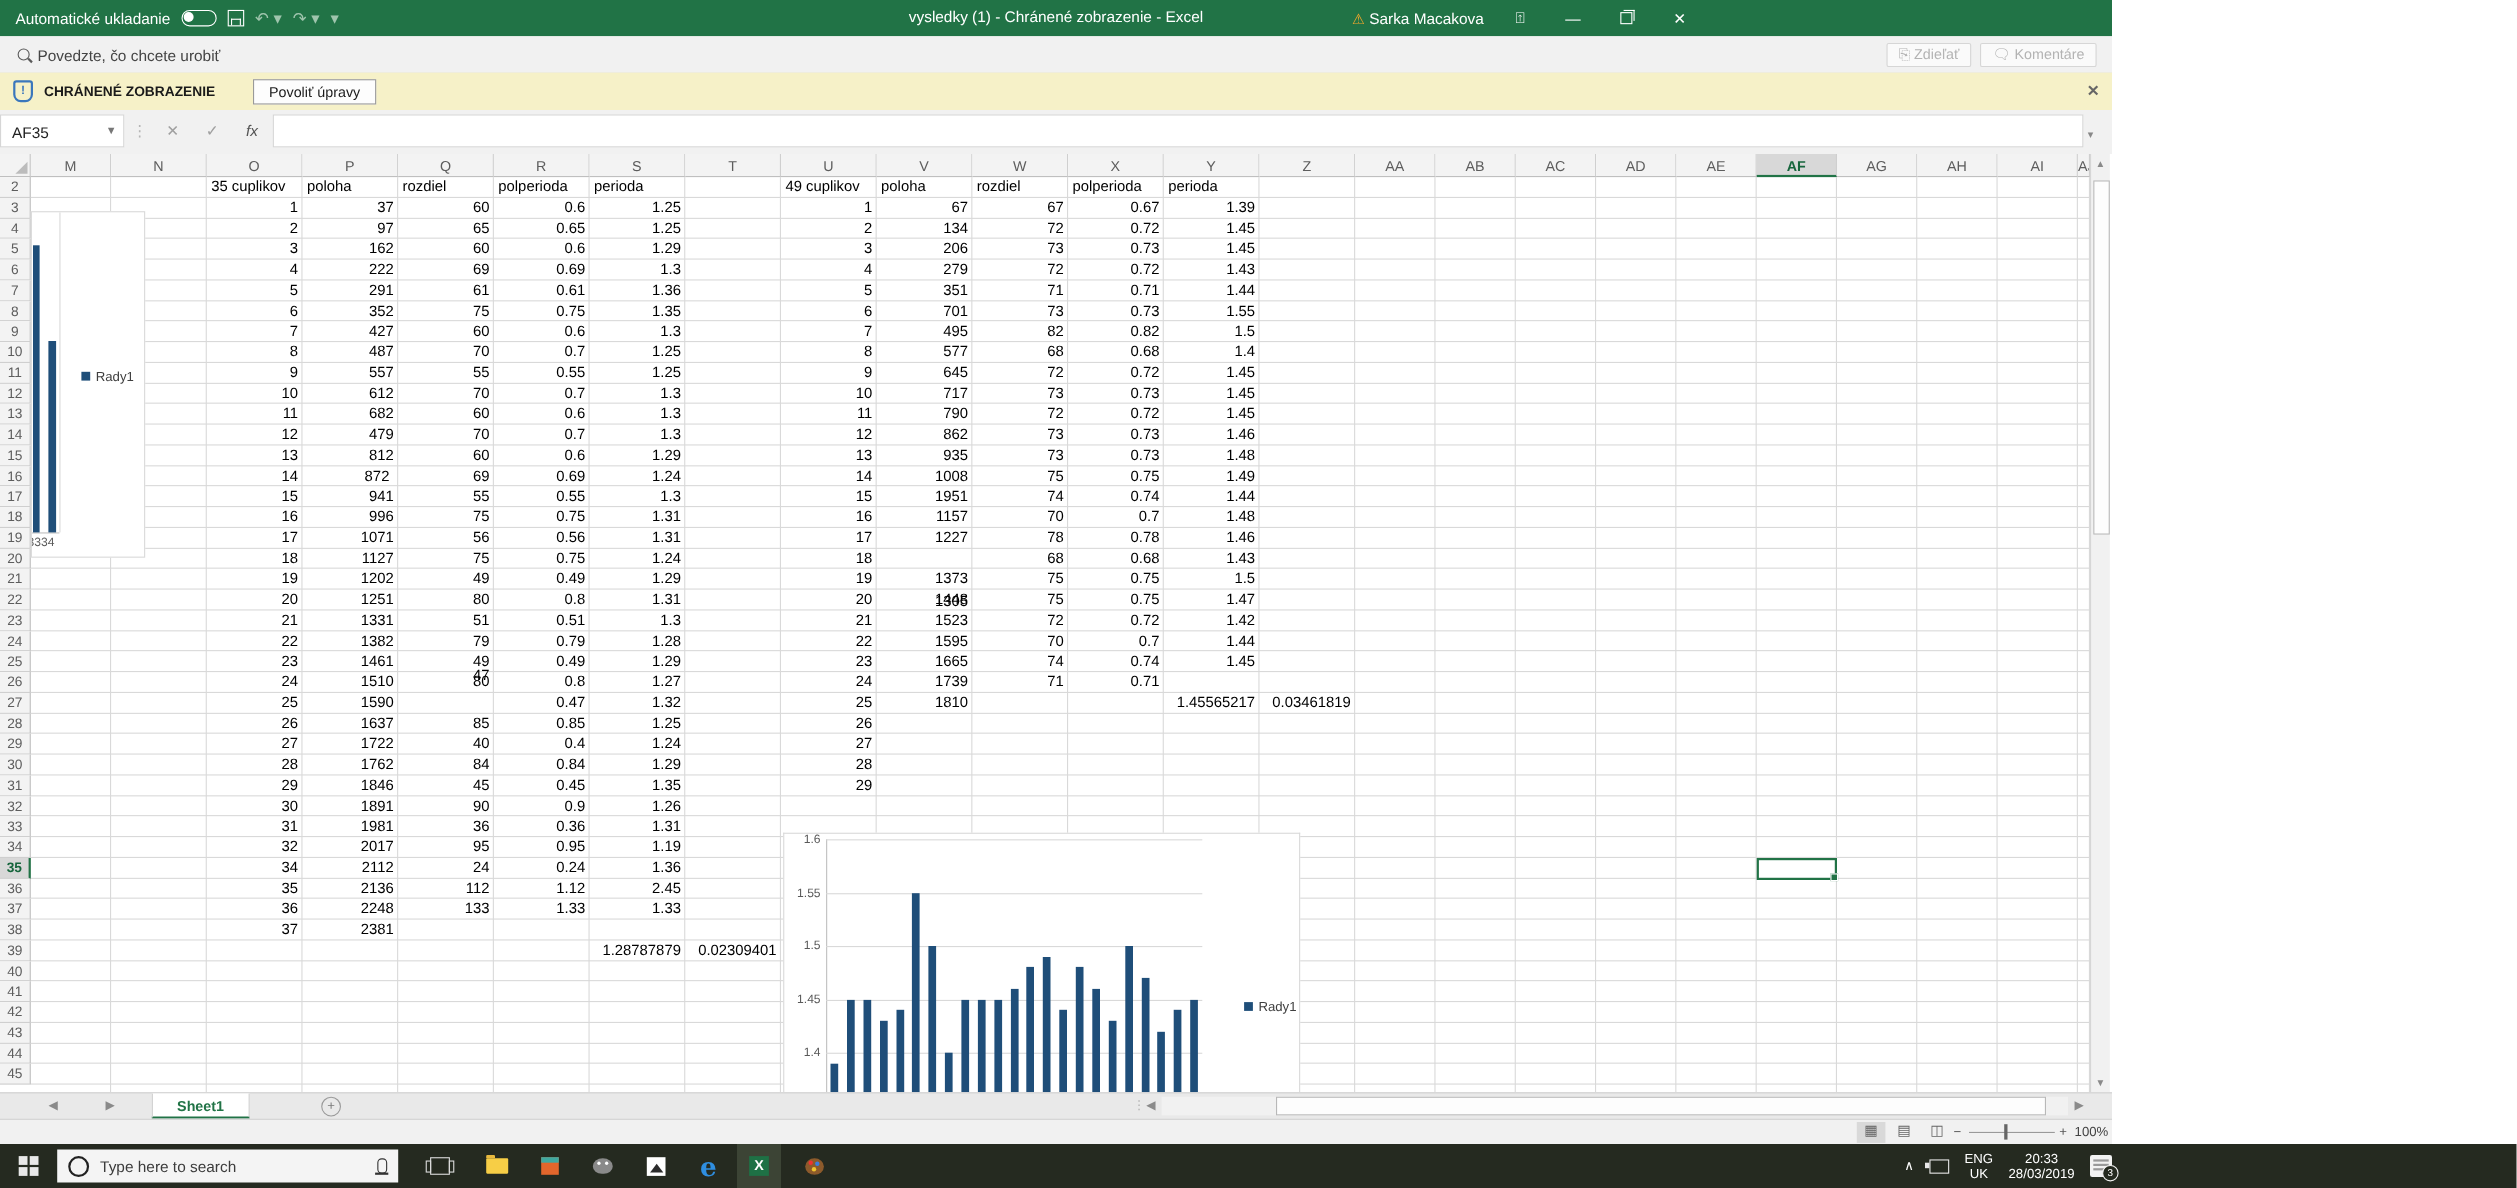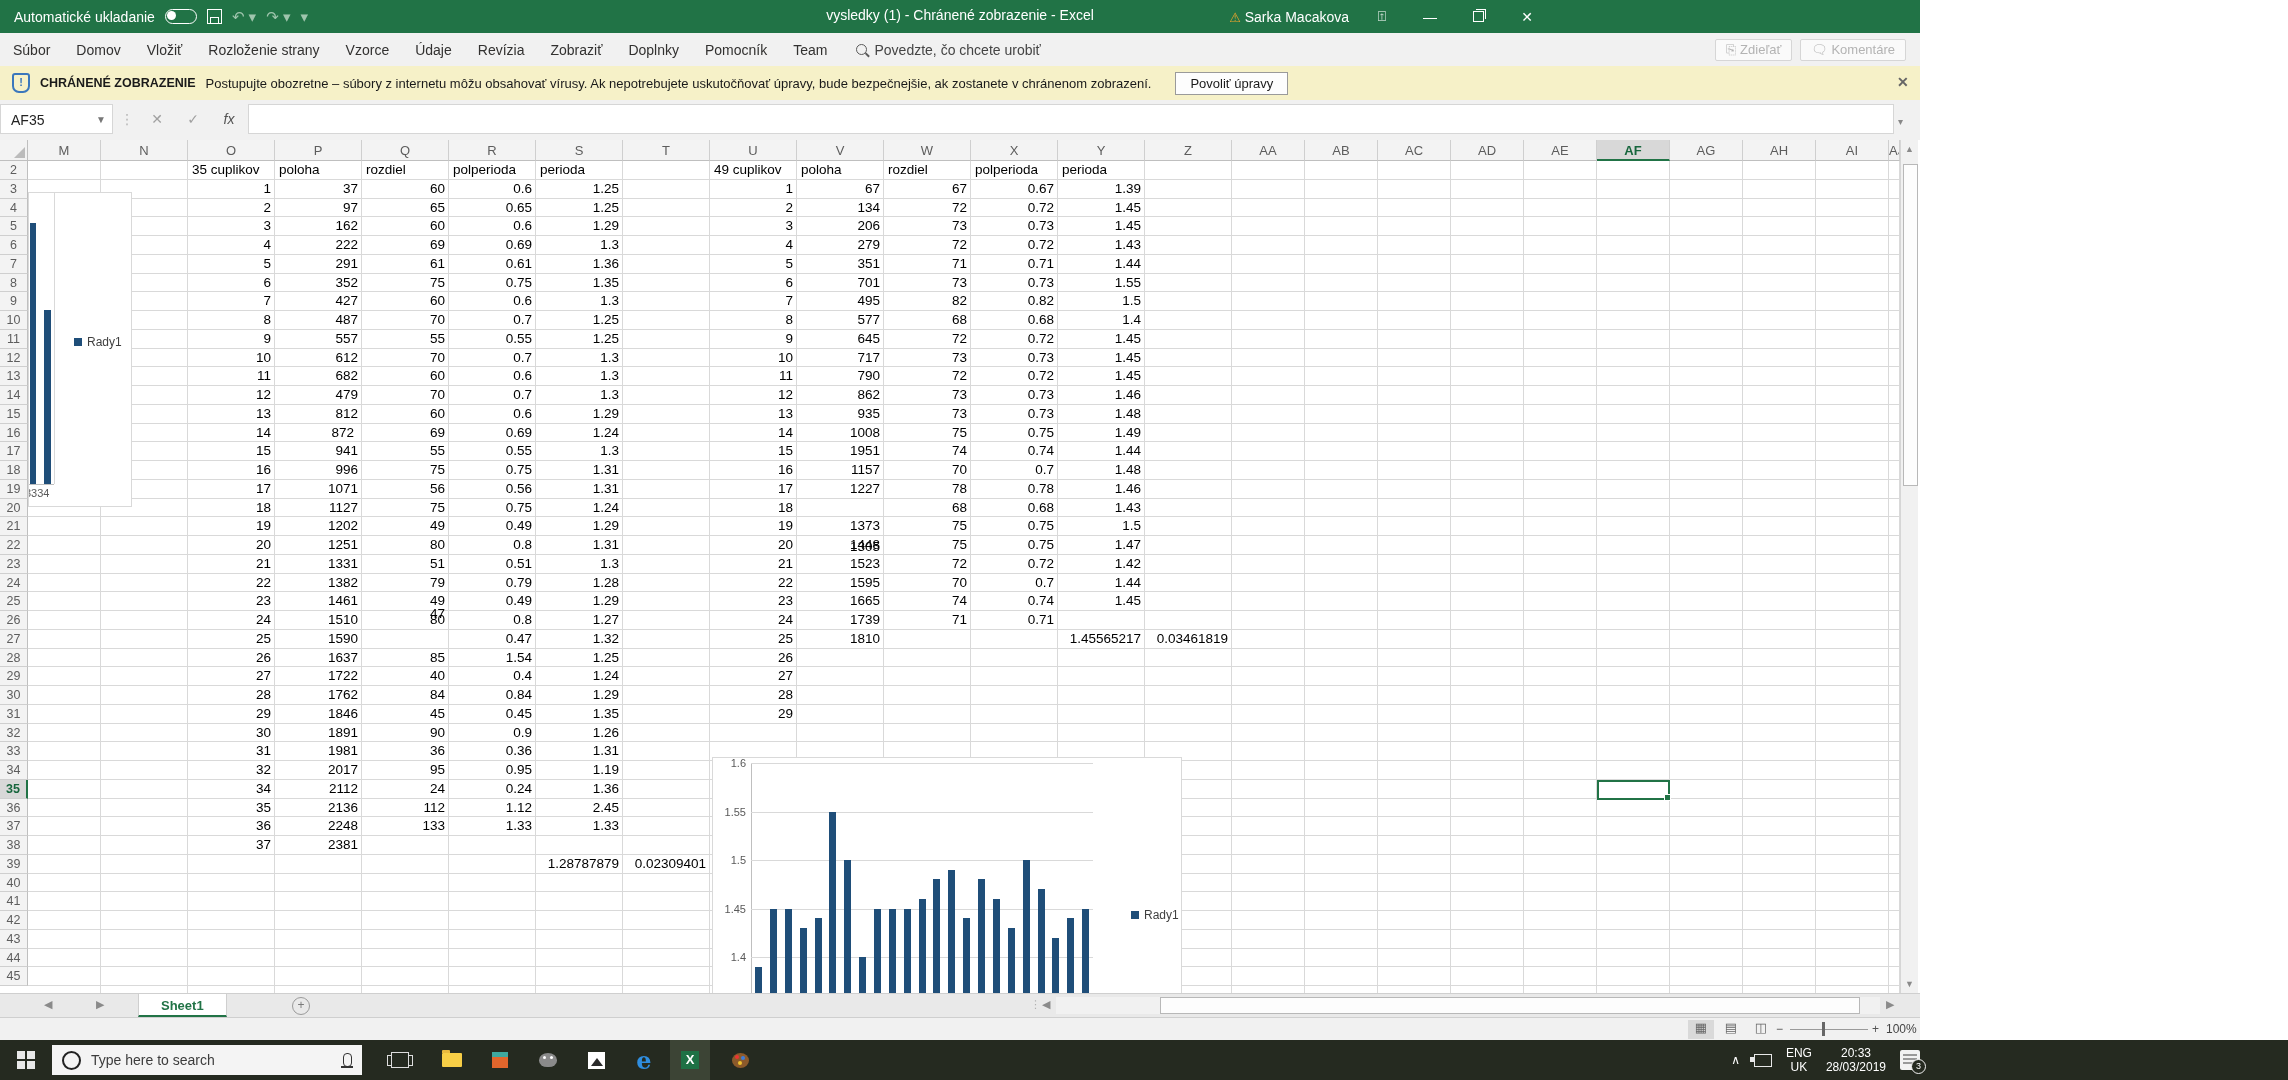--- a/index.html
+++ b/index.html
@@ -136,47 +136,33 @@
       <span class="winbtn">⍐</span>
       <span class="winbtn">—</span>
       <span class="restore">
           <div></div>
         </span>
       <span class="winbtn">✕</span>
     </div>
   </div>
 
   <div id="menubar" class="abs">
-    <div id="menu-tabs">
-        <span>Súbor</span>
-        <span>Domov</span>
-        <span>Vložiť</span>
-        <span>Rozloženie strany</span>
-        <span>Vzorce</span>
-        <span>Údaje</span>
-        <span>Revízia</span>
-        <span>Zobraziť</span>
-        <span>Doplnky</span>
-        <span>Pomocník</span>
-        <span>Team</span>
-      </div>
     <div id="menu-search">
       <span class="lens"></span>
       <span>Povedzte, čo chcete urobiť</span>
     </div>
     <div id="menu-right">
       <span class="mr-btn">⎘ <span>Zdieľať</span></span>
       <span class="mr-btn">🗨 <span>Komentáre</span></span>
     </div>
   </div>
 
   <div id="banner" class="abs">
     <span class="shield">!</span>
     <b>CHRÁNENÉ ZOBRAZENIE</b>
-    <span>Postupujte obozretne – súbory z internetu môžu obsahovať vírusy. Ak nepotrebujete uskutočňovať úpravy, bude bezpečnejšie, ak zostanete v chránenom zobrazení.</span>
     <span id="banner-btn">Povoliť úpravy</span>
   </div>
   <span id="banner-x" class="abs">✕</span>
 
   <div id="formulabar" class="abs">
     <div id="namebox"><span>AF35</span><span class="dd">▼</span></div>
     <span class="fbtn" style="left:120px;width:14px;color:#b5b5b5;">⋮</span>
     <span class="fbtn" style="left:142px;width:30px;">✕</span>
     <span class="fbtn" style="left:178px;width:30px;">✓</span>
     <span class="fbtn" style="left:214px;width:30px;color:#555;font-style:italic;">fx</span>
@@ -450,21 +436,21 @@
       <div class="cell num" style="left: 449px; top: 471px; width: 87px; height: 18.75px; line-height: 18.75px;">0.8</div>
       <div class="cell num" style="left: 536px; top: 471px; width: 87px; height: 18.75px; line-height: 18.75px;">1.27</div>
       <div class="cell num" style="left: 188px; top: 489.75px; width: 87px; height: 18.75px; line-height: 18.75px;">25</div>
       <div class="cell num" style="left: 275px; top: 489.75px; width: 87px; height: 18.75px; line-height: 18.75px;">1590</div>
       <div class="cell num" style="left: 362px; top: 465px; width: 87px; height: 18.75px; line-height: 18.75px;">47</div>
       <div class="cell num" style="left: 449px; top: 489.75px; width: 87px; height: 18.75px; line-height: 18.75px;">0.47</div>
       <div class="cell num" style="left: 536px; top: 489.75px; width: 87px; height: 18.75px; line-height: 18.75px;">1.32</div>
       <div class="cell num" style="left: 188px; top: 508.5px; width: 87px; height: 18.75px; line-height: 18.75px;">26</div>
       <div class="cell num" style="left: 275px; top: 508.5px; width: 87px; height: 18.75px; line-height: 18.75px;">1637</div>
       <div class="cell num" style="left: 362px; top: 508.5px; width: 87px; height: 18.75px; line-height: 18.75px;">85</div>
-      <div class="cell num" style="left: 449px; top: 508.5px; width: 87px; height: 18.75px; line-height: 18.75px;">1.54</div>
+      <div class="cell num" style="left: 449px; top: 508.5px; width: 87px; height: 18.75px; line-height: 18.75px;">0.85</div>
       <div class="cell num" style="left: 536px; top: 508.5px; width: 87px; height: 18.75px; line-height: 18.75px;">1.25</div>
       <div class="cell num" style="left: 188px; top: 527.25px; width: 87px; height: 18.75px; line-height: 18.75px;">27</div>
       <div class="cell num" style="left: 275px; top: 527.25px; width: 87px; height: 18.75px; line-height: 18.75px;">1722</div>
       <div class="cell num" style="left: 362px; top: 527.25px; width: 87px; height: 18.75px; line-height: 18.75px;">40</div>
       <div class="cell num" style="left: 449px; top: 527.25px; width: 87px; height: 18.75px; line-height: 18.75px;">0.4</div>
       <div class="cell num" style="left: 536px; top: 527.25px; width: 87px; height: 18.75px; line-height: 18.75px;">1.24</div>
       <div class="cell num" style="left: 188px; top: 546px; width: 87px; height: 18.75px; line-height: 18.75px;">28</div>
       <div class="cell num" style="left: 275px; top: 546px; width: 87px; height: 18.75px; line-height: 18.75px;">1762</div>
       <div class="cell num" style="left: 362px; top: 546px; width: 87px; height: 18.75px; line-height: 18.75px;">84</div>
       <div class="cell num" style="left: 449px; top: 546px; width: 87px; height: 18.75px; line-height: 18.75px;">0.84</div>

